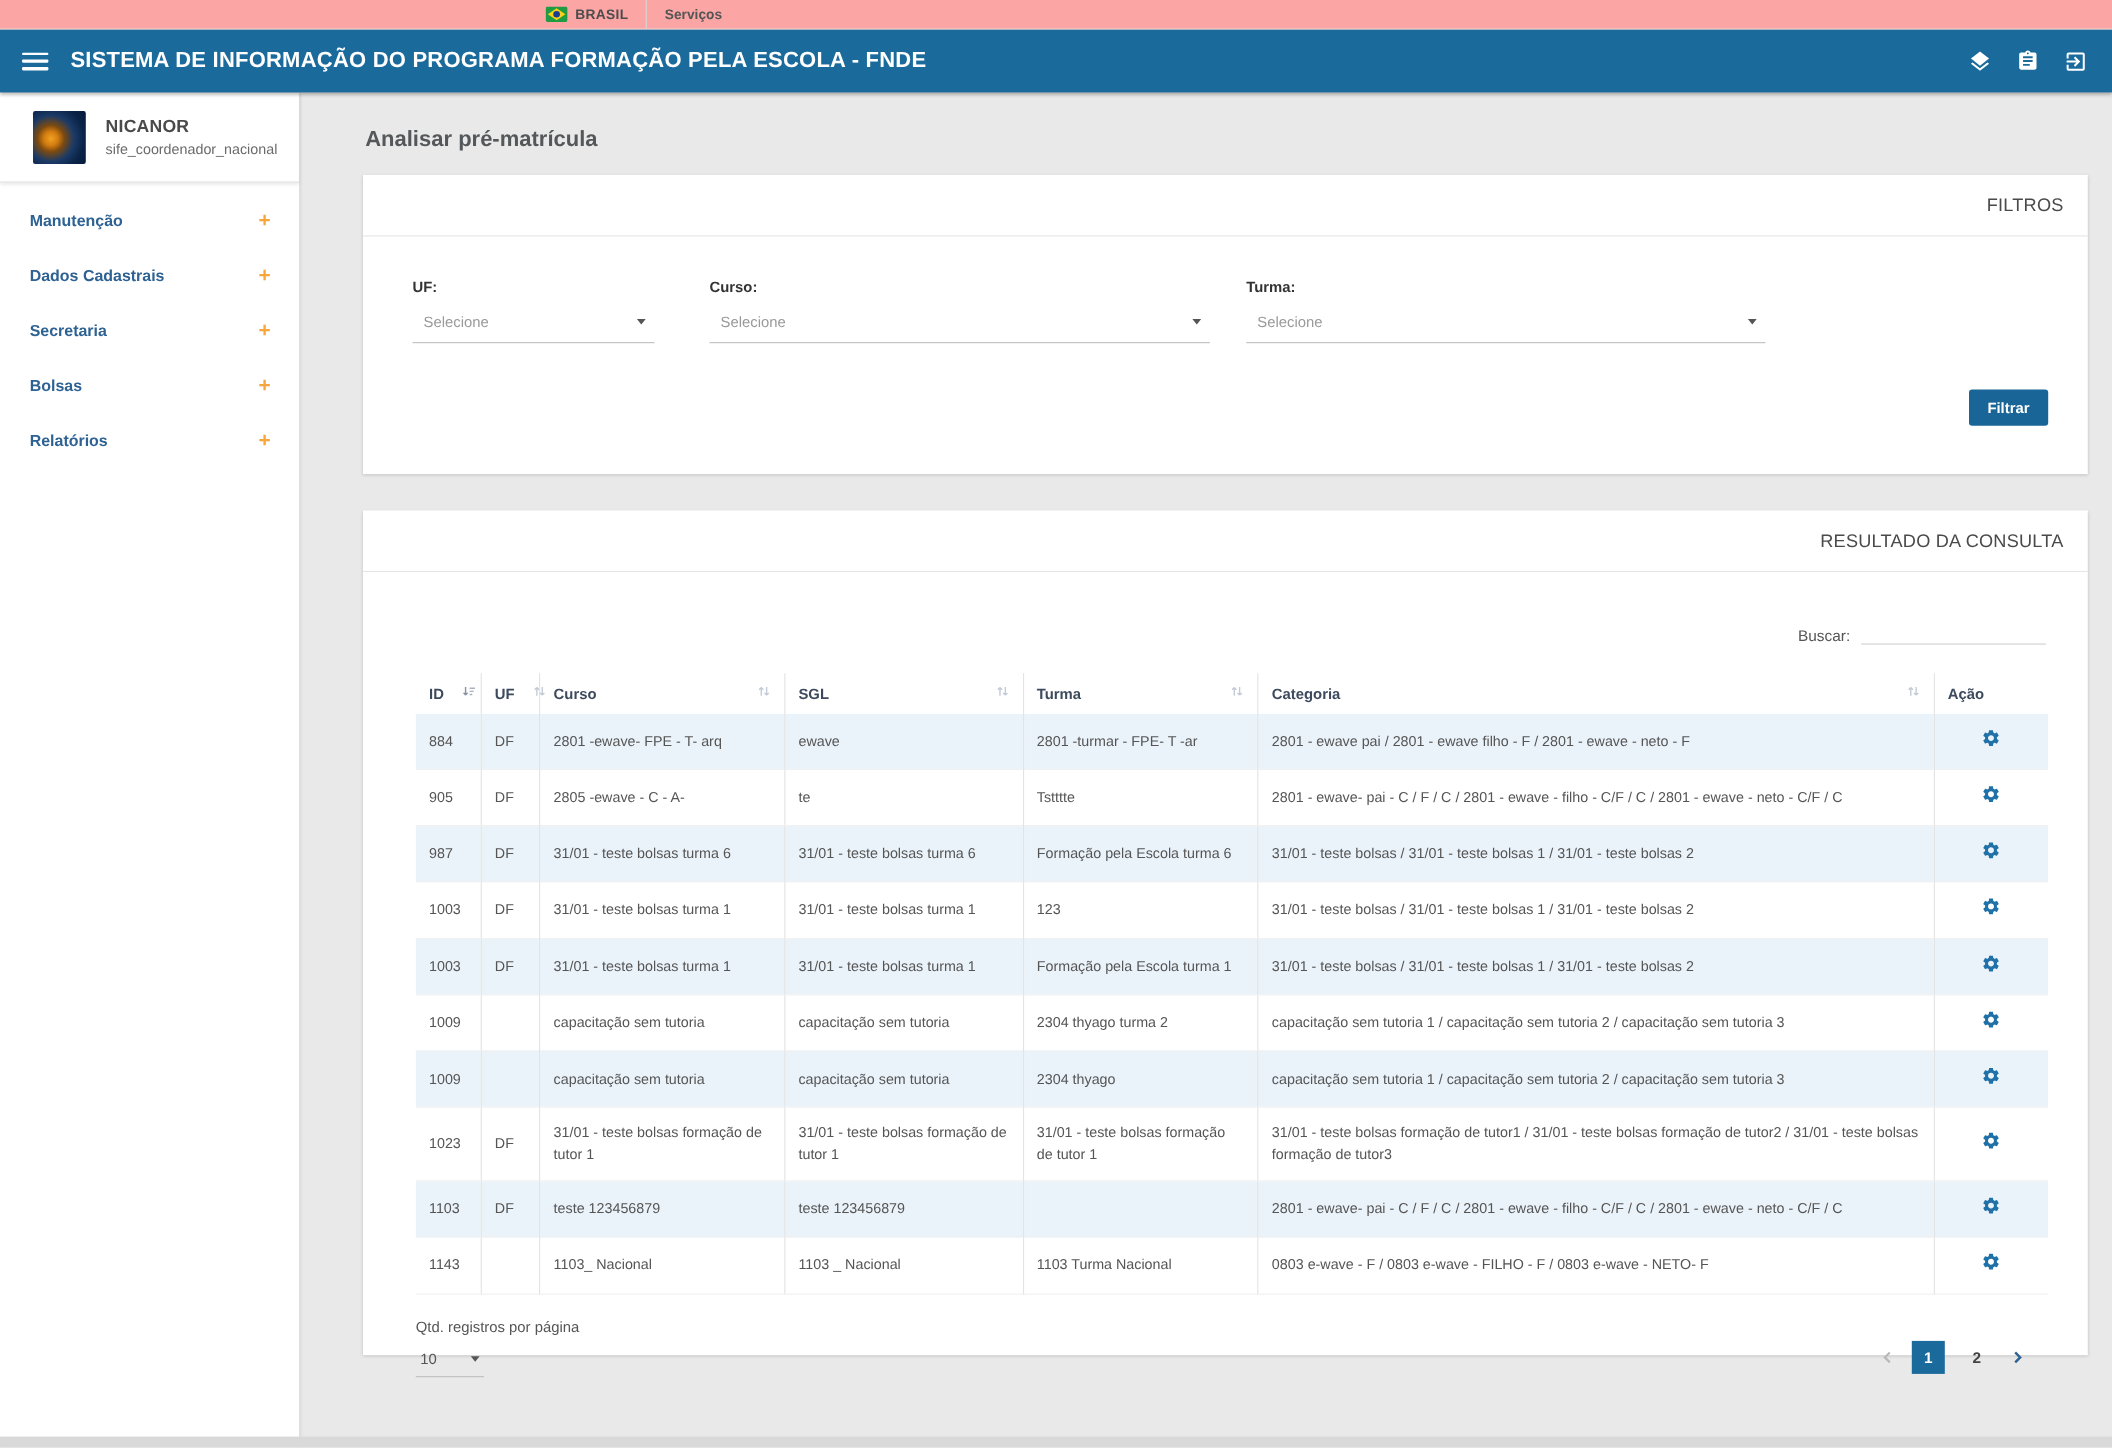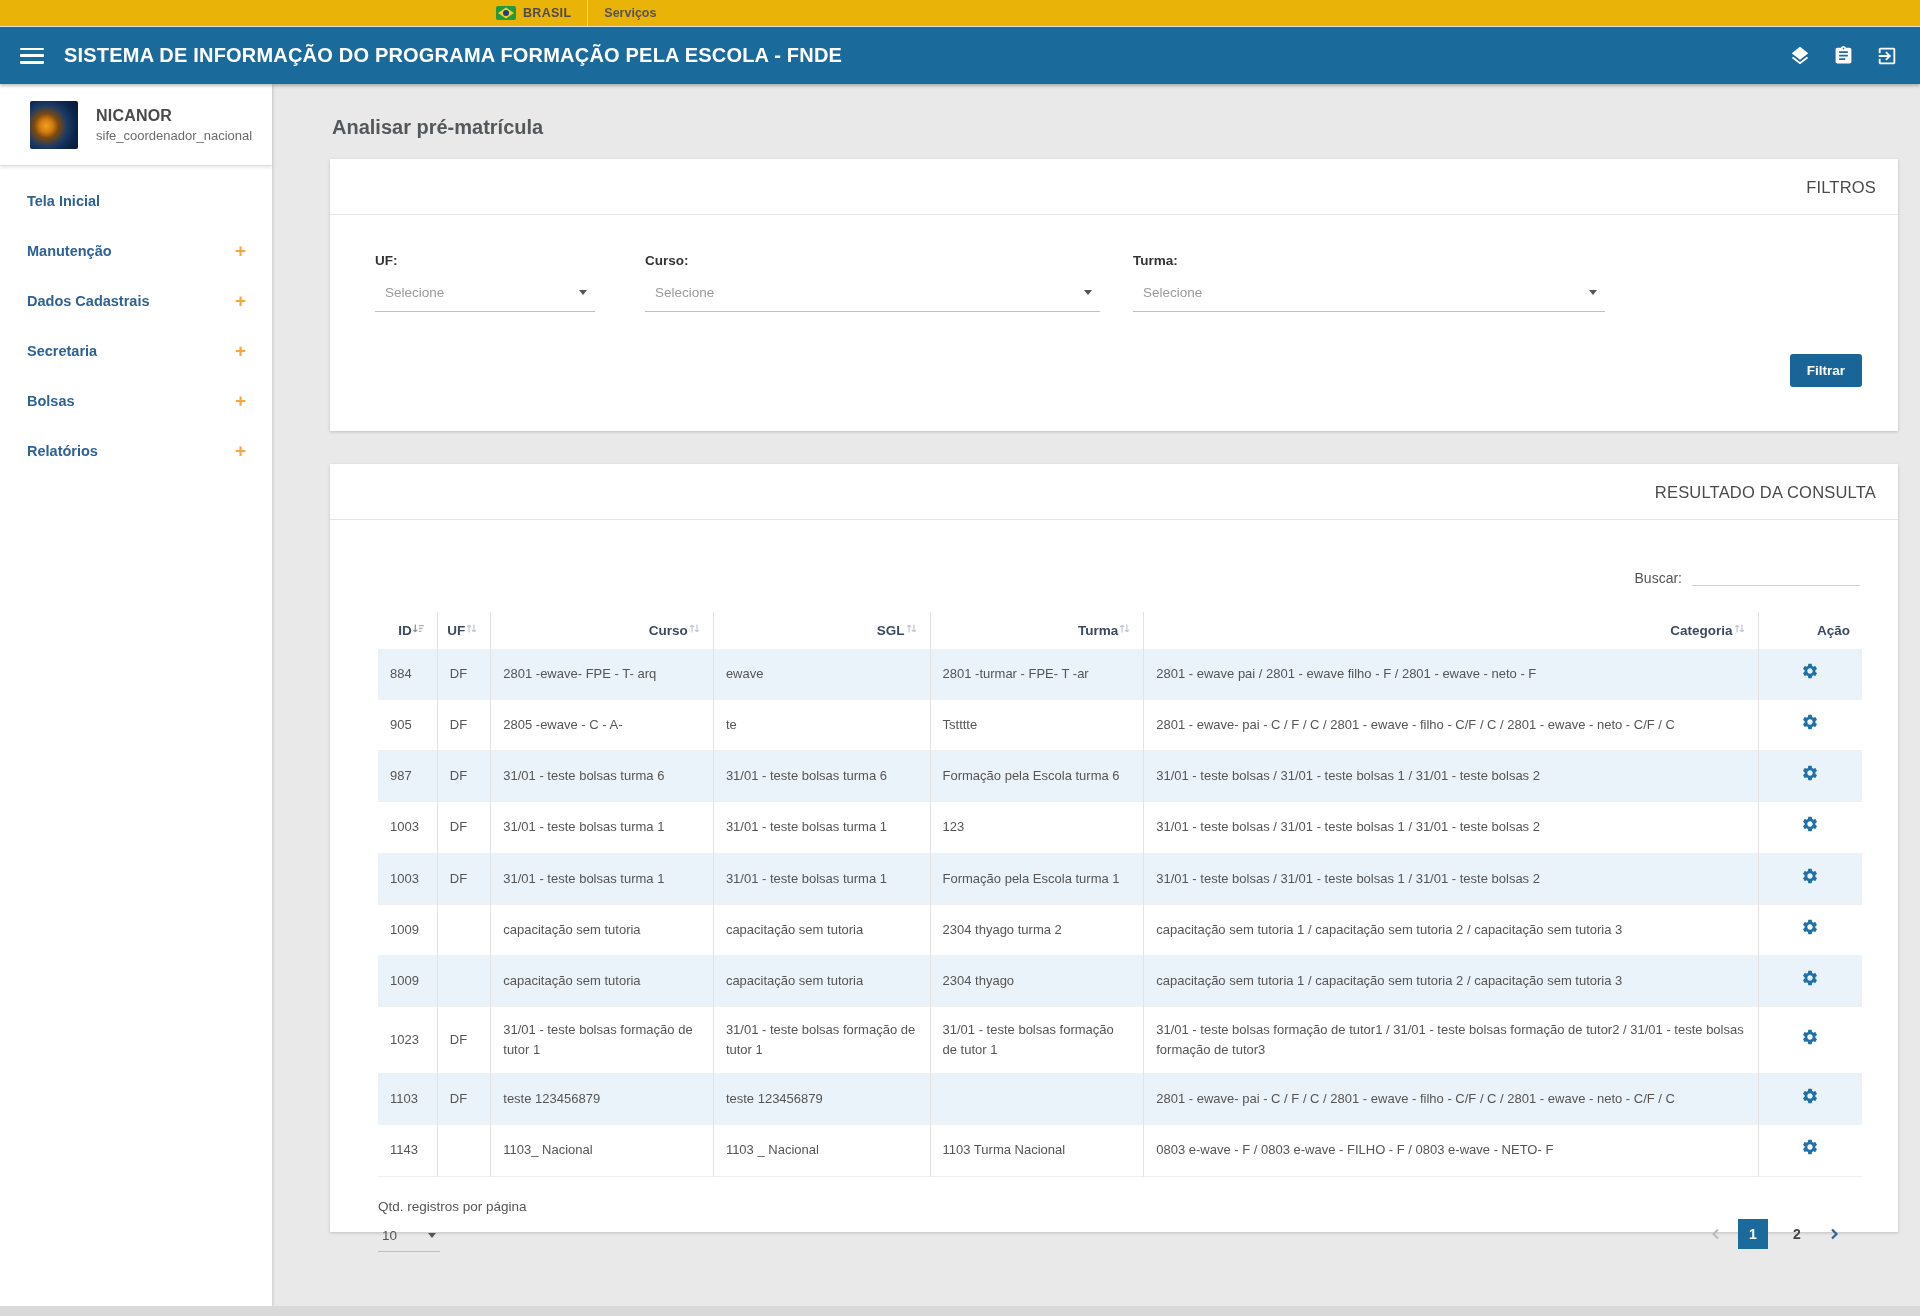--- a/index.html
+++ b/index.html
@@ -1,20 +1,20 @@
 <!DOCTYPE html>
 <html><head>
 <meta charset="utf-8">
 <style>
   * { margin:0; padding:0; box-sizing:border-box; }
   html,body { width:1920px; height:1316px; }
   body { font-family:"Liberation Sans", sans-serif; background:#e9e9e9; position:relative; overflow:hidden; }
 
   
-  .govbar { height:27px; background:#eab308; border-bottom:1px solid #e2e2e2; }
+  .govbar { height:27px; background:#fca5a5; border-bottom:1px solid #e2e2e2; }
   .govbar-inner { width:960px; margin:0 auto; height:100%; display:flex; align-items:stretch; justify-content:space-between; }
   .gov-left, .gov-right { display:flex; align-items:stretch; }
   .gov-brand { display:flex; align-items:center; gap:7px; padding:0 16px; border-right:1px solid #d8d8d8; }
   .gov-brand b { font-size:12.5px; color:#4c4c4c; letter-spacing:.3px; }
   .gov-link { display:flex; align-items:center; padding:0 16px; font-size:12.5px; font-weight:bold; color:#555; text-decoration:none; border-right:1px solid #d8d8d8; cursor:pointer; }
   .gov-left .gov-link { border-right:none; }
   .gov-right .gov-link:first-child { border-left:1px solid #d8d8d8; }
   .vlibras { width:32px; display:flex; align-items:center; justify-content:center; }
   .vlibras-btn { width:24px; height:23px; background:#2a6bad; border-radius:4px; display:flex; align-items:center; justify-content:center; cursor:pointer; }
 
@@ -66,21 +66,21 @@
   
   .card-results { margin-top:33px; height:768px; }
   .results-body { padding:24px 36px 0 48px; }
   .search-row { display:flex; justify-content:flex-end; align-items:flex-end; gap:10px; margin:22px 2px 26px 0; }
   .search-label { font-size:14px; color:#555; }
   .search-input { border:none; border-bottom:1px solid #cfcfcf; width:168px; height:20px; font-size:13px; color:#444; outline:none; background:transparent; }
 
   table.results { width:100%; border-collapse:collapse; table-layout:fixed; }
   .results th { text-align:left; font-size:13.5px; color:#3d4a5d; font-weight:bold; padding:10px 12px 11px 12px; border-right:1px solid #e3e3e3; }
   .results th:last-child, .results td:last-child { border-right:none; }
-  .results th .th-inner { display:flex; align-items:center; justify-content:flex-end; gap:0; cursor:pointer; }
+  .results th .th-inner { display:flex; align-items:center; justify-content:space-between; gap:16px; cursor:pointer; }
   .results td { font-size:13px; color:#555; padding:13px 12px; border-right:1px solid #e3e3e3; line-height:1.55; word-wrap:break-word; }
   .results tbody tr:nth-child(odd) { background:#ebf3fa; }
   .results tbody tr { border-bottom:1px solid #f0f0f0; }
   .col-id{width:4%;} .col-uf{width:3.6%;} .col-curso{width:15%;} .col-sgl{width:14.6%;} .col-turma{width:14.4%;} .col-cat{width:41.4%;} .col-acao{width:7%;}
   .td-action { text-align:center; }
   .gear { cursor:pointer; }
 
   .table-foot { display:flex; justify-content:space-between; align-items:flex-start; margin-top:22px; }
   .perpage-label { font-size:13.5px; color:#555; margin-bottom:14px; }
   .perpage-select { display:flex; align-items:center; justify-content:space-between; width:62px; border-bottom:1px solid #bfbfbf; padding:0 4px 8px 4px; cursor:pointer; }
@@ -136,23 +136,20 @@
   <div class="sidebar">
     <div class="side-white">
       <div class="user-card">
         <div class="avatar"></div>
         <div>
           <div class="user-name">NICANOR</div>
           <div class="user-role">sife_coordenador_nacional</div>
         </div>
       </div>
       <div class="menu">
-          <div class="side-item">
-            <span class="side-label">Tela Inicial</span>
-          </div>
           <div class="side-item">
             <span class="side-label">Manutenção</span>
             <span class="plus-icon">+</span>
           </div>
           <div class="side-item">
             <span class="side-label">Dados Cadastrais</span>
             <span class="plus-icon">+</span>
           </div>
           <div class="side-item">
             <span class="side-label">Secretaria</span>

